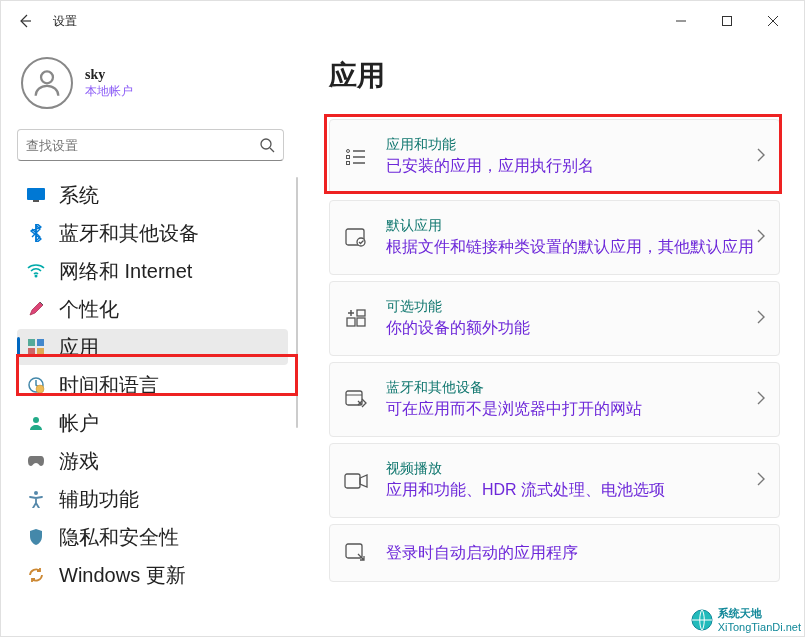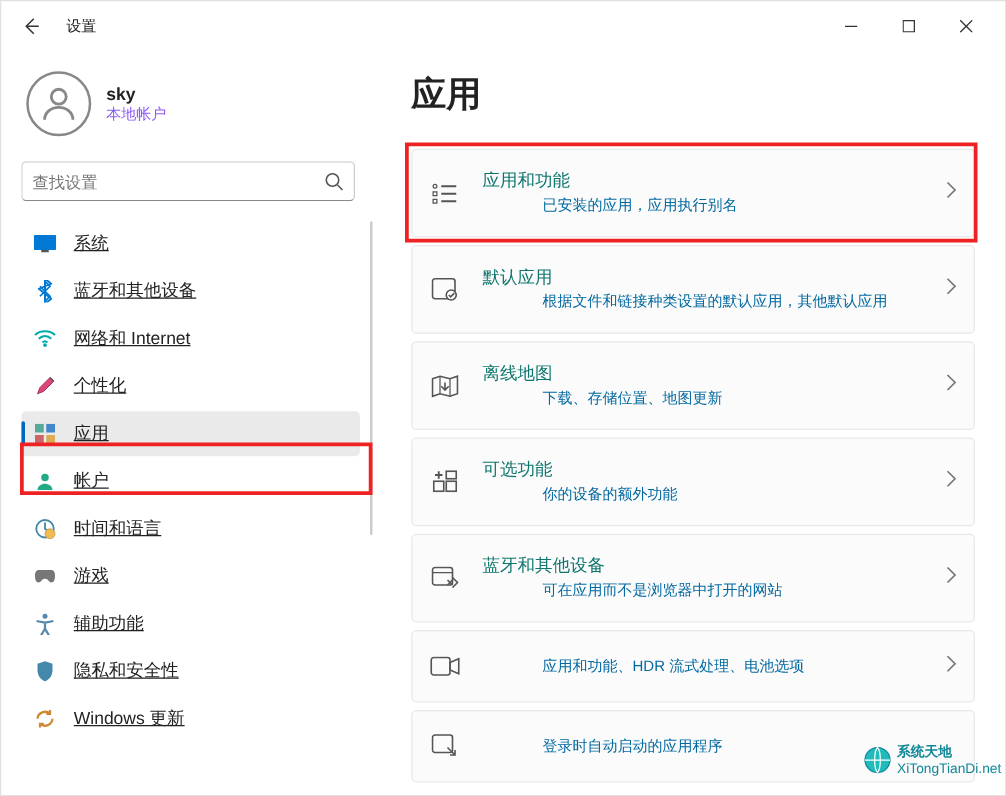--- a/index.html
+++ b/index.html
@@ -7,43 +7,43 @@
     .window { width: 805px; height: 637px; background: #fff; display: flex; flex-direction: column; border: 1px solid #e0e0e0; }
     .title-bar { height: 40px; display: flex; align-items: center; padding: 0 8px; }
     .back-btn { width: 32px; height: 32px; display: flex; align-items: center; justify-content: center; cursor: pointer; border-radius: 4px; }
     .title-label { font-size: 12px; margin-left: 12px; color: #222; }
     .win-controls { margin-left: auto; display: flex; }
     .win-btn { width: 46px; height: 32px; display: flex; align-items: center; justify-content: center; cursor: pointer; }
     .content { flex: 1; display: flex; overflow: hidden; }
     .sidebar { width: 300px; padding: 8px 0 0 16px; display: flex; flex-direction: column; border-right: 1px solid transparent; }
     .profile { display: flex; align-items: center; padding: 8px 4px 20px; }
     .avatar { width: 52px; height: 52px; border-radius: 50%; border: 2px solid #888; display: flex; align-items: center; justify-content: center; }
-    .profile-text { margin-left: 12px; }
+    .profile-text { margin-left: 12px; font-family: Liberation Serif, serif; }
     .profile-name { font-size: 14px; font-weight: 600; color: #222; }
     .profile-sub { font-size: 12px; color: #8b5cf6; }
     .search-box { display: flex; align-items: center; height: 32px; background: #fff; border: 1px solid #ccc; border-bottom: 1px solid #888; border-radius: 4px; padding: 0 8px; margin: 0 16px 16px 0; }
     .search-input { flex: 1; border: none; outline: none; font-size: 13px; color: #000000; background: transparent; }
     .nav { overflow-y: auto; padding-right: 12px; position: relative; }
     .nav-item { display: flex; align-items: center; height: 36px; padding: 0 10px; border-radius: 4px; cursor: pointer; margin-bottom: 2px; position: relative; }
     .nav-item.selected { background: #eaeaea; }
     .nav-item.selected::before { content: ""; position: absolute; left: 0; top: 8px; bottom: 8px; width: 3px; background: #0067c0; border-radius: 2px; }
     .nav-icon { width: 18px; height: 18px; margin-right: 14px; display: flex; align-items: center; justify-content: center; flex-shrink: 0; }
-    .nav-label { font-size: 14px; color: #222; text-decoration: underline; }
+    .nav-label { font-size: 20px; color: #222; }
     .main { flex: 1; padding: 16px 24px 0 28px; overflow-y: auto; position: relative; }
     .page-title { font-size: 28px; font-weight: 600; margin-bottom: 24px; color: #222; }
     .card { display: flex; align-items: center; background: #fbfbfb; border: 1px solid #e8e8e8; border-radius: 4px; padding: 16px 14px; margin-bottom: 6px; cursor: pointer; }
     .card-icon { width: 24px; height: 24px; margin-right: 18px; display: flex; align-items: center; justify-content: center; color: #555; flex-shrink: 0; }
     .card-body { flex: 1; }
     .card-title { font-size: 14px; color: #0f766e; margin-bottom: 2px; }
-    .card-sub { font-size: 12px; color: #0369a1; margin-left: 48px; }
+    .card-sub { font-size: 16px; color: #6d28d9; }
     .chevron { color: #777; }
     .highlight-red { position: absolute; border: 3px solid #e22; pointer-events: none; }
     .hl1 { left: 16px; top: 354px; width: 282px; height: 42px; }
     .hl2 { left: 324px; top: 114px; width: 458px; height: 80px; }
-    .watermark { position: absolute; right: 4px; bottom: 16px; display: flex; align-items: center; gap: 4px; font-size: 11px; color: #18a; pointer-events: none; }
+    .watermark { position: absolute; right: 4px; bottom: 4px; display: flex; align-items: center; gap: 4px; font-size: 11px; color: #18a; pointer-events: none; }
     .wm-globe { width: 24px; height: 24px; }
     .scroll-indicator { position: absolute; right: 2px; top: 0; width: 2px; height: 60%; background: #ccc; border-radius: 1px; }
   </style>
 </head>
 <body>
 
 <div class="window">
   <div class="title-bar">
     <div class="back-btn">
       <svg width="16" height="16" viewBox="0 0 16 16">
@@ -145,37 +145,37 @@
                 <rect x="9" y="0" width="7" height="7" fill="#48c"></rect>
                 <rect x="0" y="9" width="7" height="7" fill="#c66"></rect>
                 <rect x="9" y="9" width="7" height="7" fill="#da5"></rect>
               </svg>
             </span>
           <span class="nav-label">应用</span>
         </div>
 
         <div class="nav-item">
           <span class="nav-icon">
-              <svg width="16" height="16" viewBox="0 0 16 16">
-                <circle cx="8" cy="5" r="3" fill="#2a8"></circle>
-                <path d="M2 15c0-3 3-5 6-5s6 2 6 5z" fill="#2a8"></path>
-              </svg>
-            </span>
-          <span class="nav-label">帐户</span>
-        </div>
-
-        <div class="nav-item">
-          <span class="nav-icon">
               <svg width="18" height="18" viewBox="0 0 18 18">
                 <circle cx="9" cy="9" r="7" stroke="#48a" stroke-width="1.5" fill="none"></circle>
                 <path d="M9 4v5l3 2" stroke="#48a" stroke-width="1.5" fill="none"></path>
                 <circle cx="13" cy="13" r="4" fill="#eb5" stroke="#b83" stroke-width="0.5"></circle>
               </svg>
             </span>
           <span class="nav-label">时间和语言</span>
+        </div>
+
+        <div class="nav-item">
+          <span class="nav-icon">
+              <svg width="16" height="16" viewBox="0 0 16 16">
+                <circle cx="8" cy="5" r="3" fill="#2a8"></circle>
+                <path d="M2 15c0-3 3-5 6-5s6 2 6 5z" fill="#2a8"></path>
+              </svg>
+            </span>
+          <span class="nav-label">帐户</span>
         </div>
 
         <div class="nav-item">
           <span class="nav-icon">
               <svg width="18" height="14" viewBox="0 0 18 14">
                 <path d="M4 2h10c2 0 3 2 3 4s0 6-3 6c-2 0-2-3-5-3s-3 3-5 3c-3 0-3-4-3-6s1-4 3-4z" fill="#777"></path>
               </svg>
             </span>
           <span class="nav-label">游戏</span>
         </div>
@@ -244,36 +244,20 @@
           </span>
         <div class="card-body">
           <div class="card-title">默认应用</div>
           <div class="card-sub">根据文件和链接种类设置的默认应用，其他默认应用</div>
         </div>
         <span class="chevron"><svg width="8" height="14">
               <path d="M1 1l6 6-6 6" stroke="#777" stroke-width="1.4" fill="none"></path>
             </svg></span>
       </div>
 
-      <div class="card">
-        <span class="card-icon">
-            <svg width="22" height="20" viewBox="0 0 22 20">
-              <path d="M1 4l6-2 8 2 6-2v14l-6 2-8-2-6 2z" stroke="#555" stroke-width="1.3" fill="none"></path>
-              <path d="M7 2v14M15 4v14" stroke="#555" stroke-width="1"></path>
-              <path d="M11 7v6M8 10l3 3 3-3" stroke="#555" stroke-width="1.3" fill="none"></path>
-            </svg>
-          </span>
-        <div class="card-body">
-          <div class="card-title">离线地图</div>
-          <div class="card-sub">下载、存储位置、地图更新</div>
-        </div>
-        <span class="chevron"><svg width="8" height="14">
-              <path d="M1 1l6 6-6 6" stroke="#777" stroke-width="1.4" fill="none"></path>
-            </svg></span>
-      </div>
 
       <div class="card">
         <span class="card-icon">
             <svg width="20" height="20" viewBox="0 0 20 20">
               <rect x="1" y="9" width="8" height="8" stroke="#555" stroke-width="1.3" fill="none"></rect>
               <rect x="11" y="9" width="8" height="8" stroke="#555" stroke-width="1.3" fill="none"></rect>
               <rect x="11" y="1" width="8" height="6" stroke="#555" stroke-width="1.3" fill="none"></rect>
               <path d="M5 1v6M2 4h6" stroke="#555" stroke-width="1.5"></path>
             </svg>
           </span>
@@ -305,20 +289,21 @@
       </div>
 
       <div class="card">
         <span class="card-icon">
             <svg width="24" height="16" viewBox="0 0 24 16">
               <rect x="1" y="1" width="15" height="14" rx="2" stroke="#555" stroke-width="1.3" fill="none"></rect>
               <path d="M16 5l7-3v12l-7-3z" stroke="#555" stroke-width="1.3" fill="none"></path>
             </svg>
           </span>
         <div class="card-body">
+          <div class="card-title">视频播放</div>
           <div class="card-sub">应用和功能、HDR 流式处理、电池选项</div>
         </div>
         <span class="chevron"><svg width="8" height="14">
               <path d="M1 1l6 6-6 6" stroke="#777" stroke-width="1.4" fill="none"></path>
             </svg></span>
       </div>
 
       <div class="card" style="margin-bottom:0;">
         <span class="card-icon">
             <svg width="22" height="20" viewBox="0 0 22 20">

